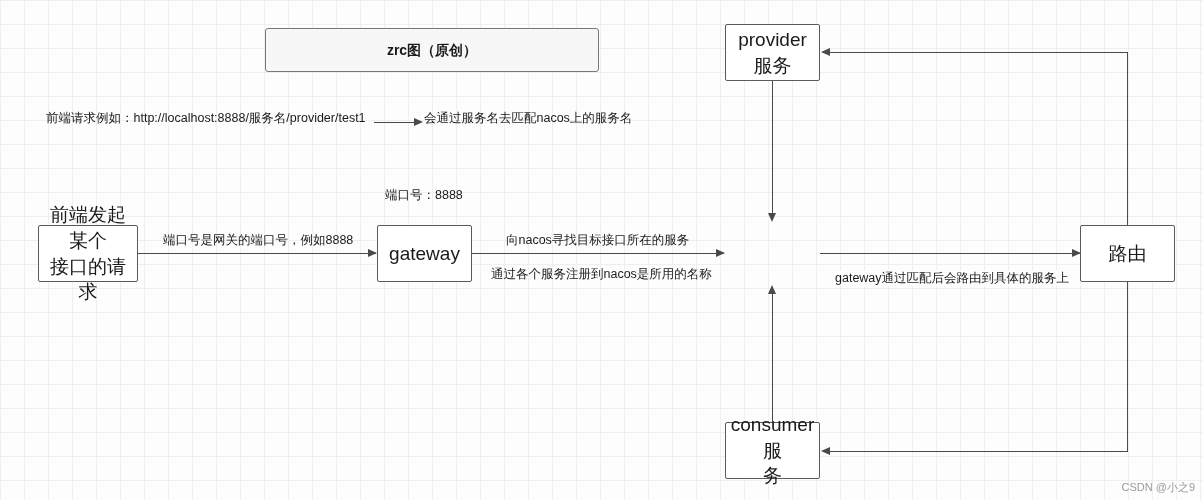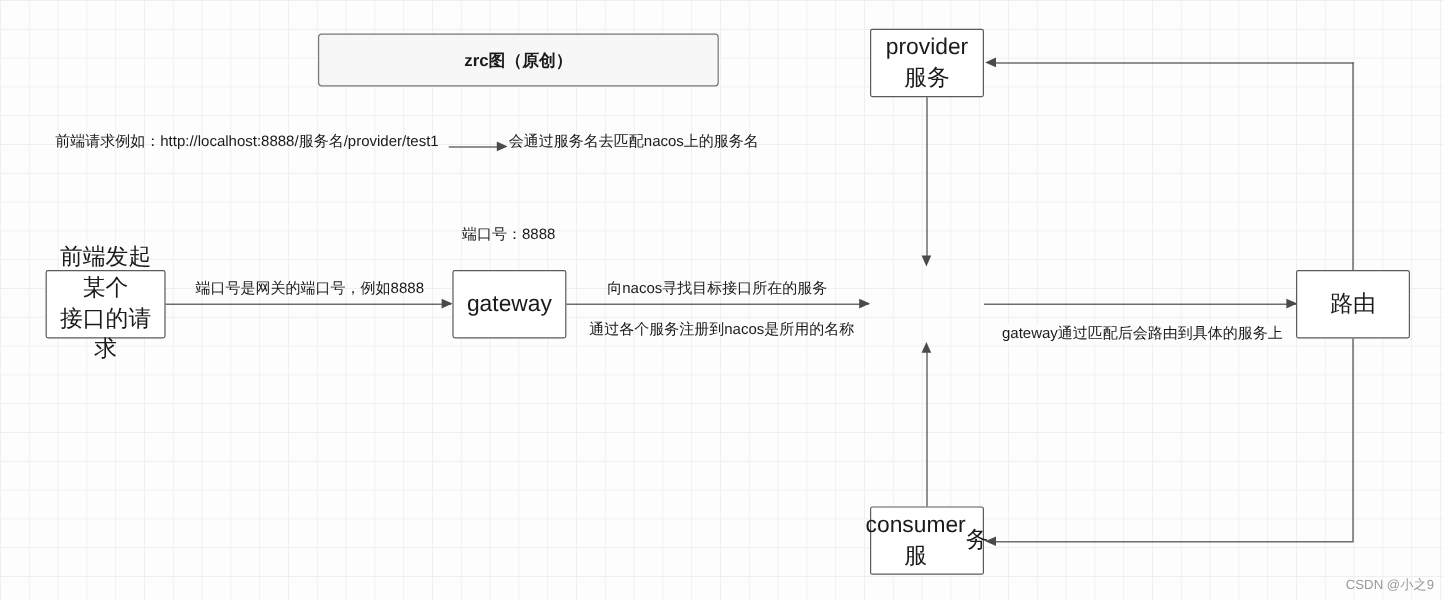--- a/index.html
+++ b/index.html
@@ -129,21 +129,21 @@
   <div class="arrow arrow-r" style="left:1072px; top:248.5px;"></div>
   <div class="label" style="left:833px; top:246px; background:#fdfdfd; padding:0 2px;margin-top:24px;">gateway通过匹配后会路由到具体的服务上</div>
 
   <div class="box" style="left:1080px; top:225px; width:95px; height:57px;">路由</div>
 
   <div class="box" style="left:725px; top:24px; width:95px; height:57px;">provider服务</div>
 
   <div class="vline" style="left:772px; top:81px; height:135px;"></div>
   <div class="arrow arrow-d" style="left:767.5px; top:213px;"></div>
 
-  <div class="box" style="left:725px; top:422px; width:95px; height:57px; ">
+  <div class="box" style="left:725px; top:422px; width:95px; height:57px; flex-direction:column;">
     <span>consumer服</span>
     <span>务</span>
   </div>
 
   <div class="vline" style="left:772px; top:292px; height:130px;"></div>
   <div class="arrow arrow-u" style="left:767.5px; top:285px;"></div>
 
   <div class="vline" style="left:1127px; top:52px; height:173px;"></div>
   <div class="hline" style="left:829px; top:52px; width:299px;"></div>
   <div class="arrow arrow-l" style="left:821px; top:47.5px;"></div>

